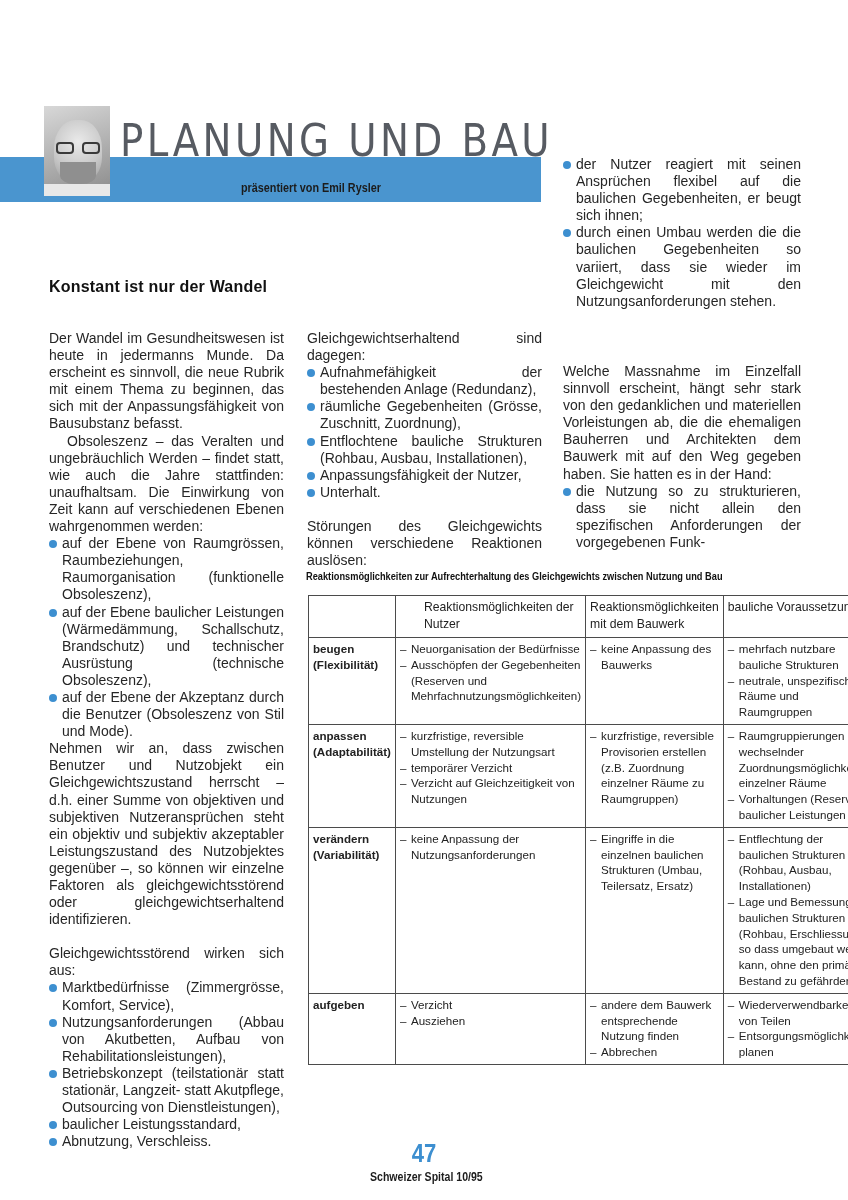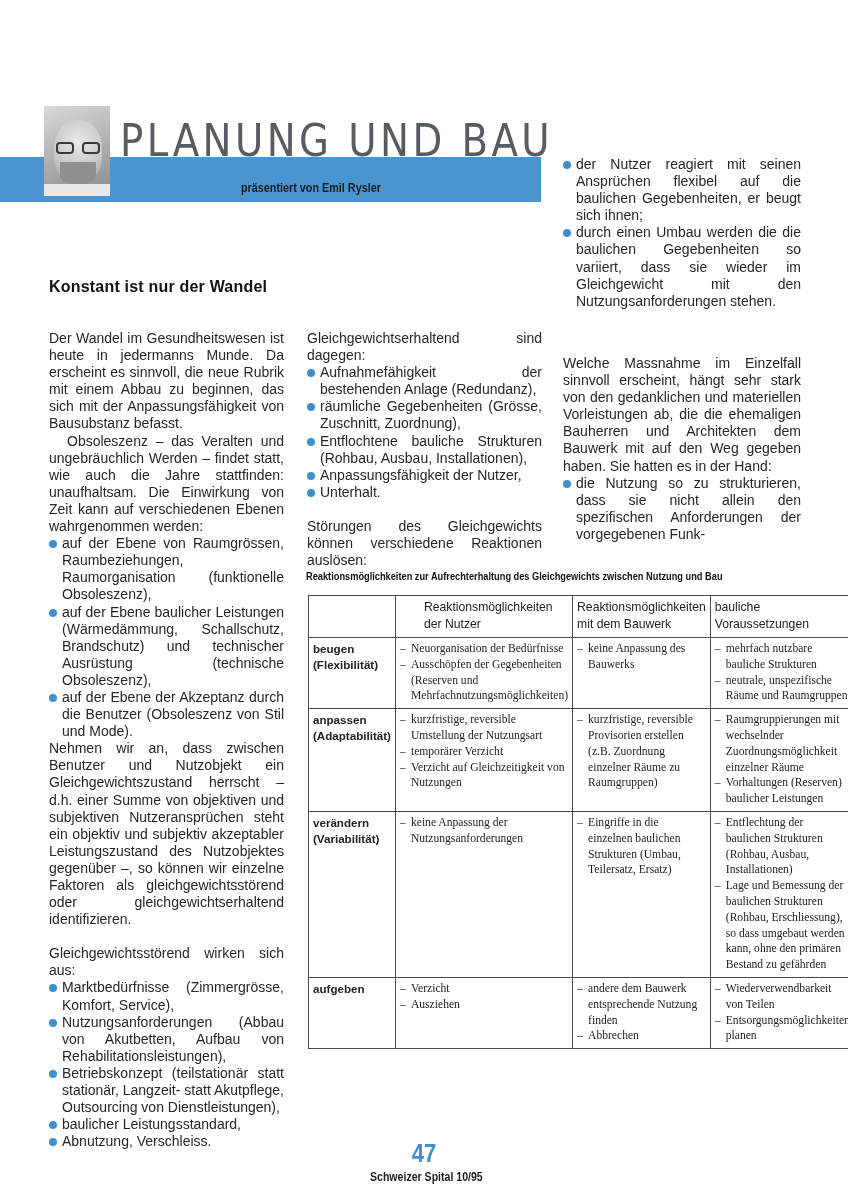--- a/index.html
+++ b/index.html
@@ -30,37 +30,37 @@
   .col p { margin: 0; }
   .col .indent { text-indent: 18px; }
   .col ul { list-style: none; }
   .col li { position: relative; padding-left: 13px; }
   .col li::before { content: ""; position: absolute; left: 0; top: 5px; width: 8px; height: 8px; border-radius: 50%; background: #3d8fd0; }
   .col .gap { height: 17px; }
 
   .col1 { left: 49px; top: 330px; width: 235px; }
   .col2 { left: 307px; top: 330px; width: 235px; }
   .col3 { left: 563px; top: 156px; width: 238px; }
-  .col3b { left: 563px; top: 355px; width: 238px; }
+  .col3b { left: 563px; top: 363px; width: 238px; }
 
   .table-caption { position: absolute; left: 306px; top: 570px; font-size: 11px; font-weight: bold; color: #111;
                    transform: scaleX(0.84); transform-origin: left top; white-space: nowrap; }
 
   table.reaction { position: absolute; left: 308px; top: 595px; width: 463px; border-collapse: collapse;
                    font-size: 11.6px; line-height: 15.8px; color: #222; }
   table.reaction td, table.reaction th { border: 1.5px solid #4b4b4b; vertical-align: top; text-align: left;
                    padding: 3px 4px 4px 4px; font-weight: normal; }
   table.reaction th { font-size: 12.2px; line-height: 17px; }
   table.reaction .rowhead { font-weight: bold; }
   table.reaction .c0 { width: 62px; }
   table.reaction .c1 { width: 143px; padding-left: 28px; }
   table.reaction .c2 { width: 146px; }
   table.reaction .c3 { width: 112px; }
   .dl { list-style: none; }
-  .dl li { position: relative; padding-left: 11px; font-family: Liberation Serif, serif; }
+  .dl li { position: relative; padding-left: 11px; }
   .dl li::before { content: "–"; position: absolute; left: 0; top: 0; }
 
   .page-num { position: absolute; left: 400px; top: 1138px; width: 48px; text-align: center; font-size: 26px; font-weight: bold;
               color: #3d8fd0; transform: scaleX(0.85); }
   .journal { position: absolute; left: 370px; top: 1170px; font-size: 12px; font-weight: bold; color: #1c1c1c; white-space: nowrap;
              transform: scaleX(0.88); transform-origin: left top; }
 </style>
 </head>
 <body>
 
@@ -73,21 +73,21 @@
     </div>
   <div class="beard"></div>
   <div class="shirt"></div>
 </div>
 <div class="section-title">PLANUNG UND BAU</div>
 <div class="presenter">präsentiert von Emil Rysler</div>
 
 <h1 class="article-title">Konstant ist nur der Wandel</h1>
 
 <div class="col col1">
-  <p>Der Wandel im Gesundheitswesen ist heute in jedermanns Munde. Da erscheint es sinnvoll, die neue Rubrik mit einem Abbau zu beginnen, das sich mit der Anpassungsfähigkeit von Bausubstanz befasst.</p>
+  <p>Der Wandel im Gesundheitswesen ist heute in jedermanns Munde. Da erscheint es sinnvoll, die neue Rubrik mit einem Thema zu beginnen, das sich mit der Anpassungsfähigkeit von Bausubstanz befasst.</p>
   <p class="indent">Obsoleszenz – das Veralten und ungebräuchlich Werden – findet statt, wie auch die Jahre stattfinden: unaufhaltsam. Die Einwirkung von Zeit kann auf verschiedenen Ebenen wahrgenommen werden:</p>
   <ul>
     <li>auf der Ebene von Raumgrössen, Raumbeziehungen, Raumorganisation (funktionelle Obsoleszenz),</li>
     <li>auf der Ebene baulicher Leistungen (Wärmedämmung, Schallschutz, Brandschutz) und technischer Ausrüstung (technische Obsoleszenz),</li>
     <li>auf der Ebene der Akzeptanz durch die Benutzer (Obsoleszenz von Stil und Mode).</li>
   </ul>
   <p>Nehmen wir an, dass zwischen Benutzer und Nutzobjekt ein Gleichgewichtszustand herrscht – d.h. einer Summe von objektiven und subjektiven Nutzeransprüchen steht ein objektiv und subjektiv akzeptabler Leistungszustand des Nutzobjektes gegenüber –, so können wir einzelne Faktoren als gleichgewichtsstörend oder gleichgewichtserhaltend identifizieren.</p>
   <div class="gap"></div>
   <p>Gleichgewichtsstörend wirken sich aus:</p>
   <ul>

